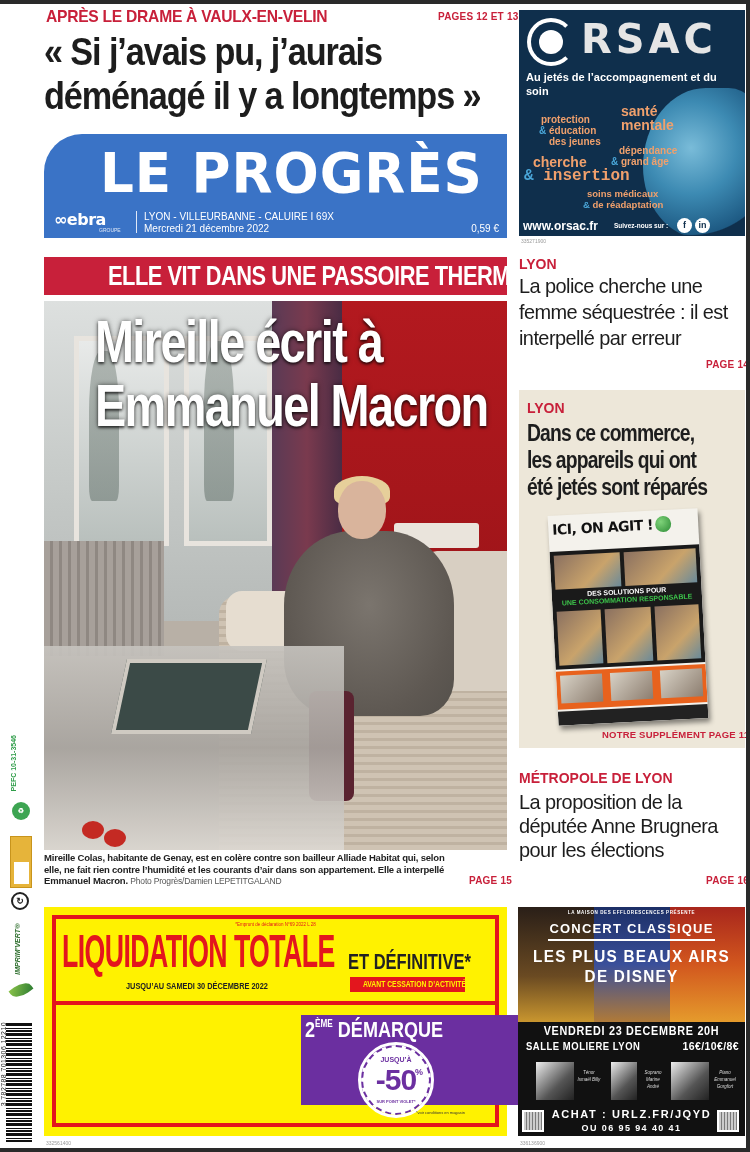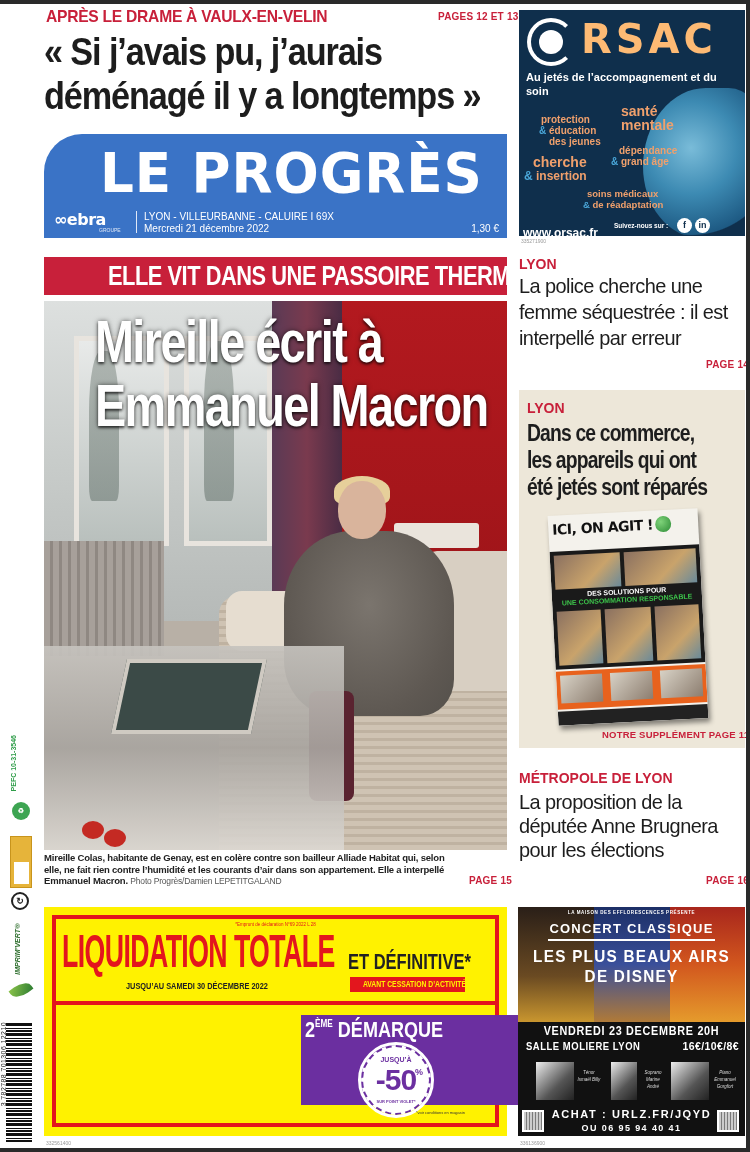--- a/index.html
+++ b/index.html
@@ -23,28 +23,28 @@
   .masthead { position:absolute; left:44px; top:134px; width:463px; height:104px; background:#3a73c6; border-top-left-radius:38px; overflow:hidden; }
   .mast-title { position:absolute; left:56px; top:6px; font-size:56px; font-weight:900; color:#fff; letter-spacing:1px; font-family:"DejaVu Sans", sans-serif; transform: scaleX(0.95); transform-origin:left; }
   .mast-logo { position:absolute; left:10px; top:76px; font-size:16px; font-weight:bold; color:#fff; font-family:"DejaVu Sans", sans-serif; letter-spacing:-0.5px; }
   .mast-logo-sub { position:absolute; left:55px; top:93px; font-size:5px; color:#dfe8f7; }
   .mast-divider { position:absolute; left:92px; top:77px; width:1px; height:22px; background:#dfe8f7; }
   .mast-edition { position:absolute; left:100px; top:77px; font-size:10px; color:#fff; line-height:12px; }
   .mast-price { position:absolute; right:8px; top:89px; font-size:10px; color:#fff; }
 
   
   .orsac { position:absolute; left:519px; top:10px; width:226px; height:226px; background:#0f2f4c; overflow:hidden; }
-  .orsac-logo { position:absolute; left:10px; top:6px; font-size:40px; font-weight:bold; color:#fdba74; letter-spacing:4px; font-family:"DejaVu Sans", sans-serif; }
+  .orsac-logo { position:absolute; left:10px; top:6px; font-size:40px; font-weight:bold; color:#e5e5e5; letter-spacing:4px; font-family:"DejaVu Sans", sans-serif; }
   .orsac-ring { position:absolute; left:8px; top:8px; width:48px; height:48px; border-radius:50%; border:4px solid #fff; border-right-color:transparent; }
   .orsac-ring-dot { position:absolute; left:20px; top:20px; width:24px; height:24px; border-radius:50%; background:#fff; }
   .orsac-tag { position:absolute; left:7px; top:60px; font-size:11px; font-weight:bold; color:#fff; line-height:14px; width:200px; }
   .orsac-face { position:absolute; right:-18px; top:78px; width:120px; height:150px; border-radius:55% 30% 30% 50%; background: radial-gradient(circle at 40% 40%, #7fc3e0 0%, #3f8fb8 40%, #1e5c86 75%, transparent 76%); opacity:0.95; }
   .orsac-item { position:absolute; color:#f0a06c; font-weight:bold; line-height:11px; }
   .orsac-amp { color:#4aa6d8; }
-  .orsac-url { position:absolute; left:4px; top:216px; font-size:12px; font-weight:bold; color:#fff; }
+  .orsac-url { position:absolute; left:4px; top:209px; font-size:12px; font-weight:bold; color:#fff; }
   .orsac-follow { position:absolute; left:95px; top:212px; font-size:6.5px; color:#fff; font-weight:bold; }
   .orsac-social { position:absolute; top:208px; width:15px; height:15px; border-radius:50%; background:#fff; color:#0f2f4c; font-size:9px; font-weight:bold; text-align:center; line-height:15px; }
   .ad-code { position:absolute; font-size:5px; color:#999; }
 
   
   .main-banner { position:absolute; left:44px; top:257px; width:463px; height:38px; background:#c8203a; color:#fff; font-weight:bold; font-size:28px; line-height:38px; text-align:center; letter-spacing:-0.6px; white-space:nowrap; overflow:hidden; }
   .main-banner span { display:inline-block; transform: scaleX(0.78); transform-origin:center; }
   .photo { position:absolute; left:44px; top:301px; width:463px; height:549px; overflow:hidden; background:#b8b0a6; }
   .ph-window { position:absolute; left:0; top:0; width:330px; height:320px; background: linear-gradient(180deg, #dde0df 0%, #c8ccca 50%, #b6bab8 100%); }
   .ph-pane { position:absolute; background: linear-gradient(180deg,#e8eae9,#b9c0bd); border:5px solid #e8e4de; }
@@ -166,39 +166,39 @@
     <div class="mast-title">LE PROGRÈS</div>
     <div class="mast-logo">
       <span>∞</span><span>ebra</span>
     </div>
     <div class="mast-logo-sub">GROUPE</div>
     <div class="mast-divider"></div>
     <div class="mast-edition">
       <div>LYON - VILLEURBANNE - CALUIRE I 69X</div>
       <div>Mercredi 21 décembre 2022</div>
     </div>
-    <div class="mast-price">1,30 €</div>
+    <div class="mast-price">0,59 €</div>
   </div>
 
   <div class="orsac">
     <div class="orsac-ring"></div>
     <div class="orsac-ring-dot"></div>
     <div class="orsac-logo" style="left:62px;">RSAC</div>
     <div class="orsac-tag">Au jetés de l’accompagnement et du soin</div>
     <div class="orsac-face"></div>
 
     <div class="orsac-item" style="left:22px;top:104px;font-size:10px;"><span>protection</span></div>
     <div class="orsac-item" style="left:20px;top:115px;font-size:10px;"><span class="orsac-amp">&amp;</span> <span>éducation</span></div>
     <div class="orsac-item" style="left:30px;top:126px;font-size:10px;"><span>des jeunes</span></div>
     <div class="orsac-item" style="left:102px;top:94px;font-size:14px;line-height:14px;"><span>santé</span></div>
     <div class="orsac-item" style="left:102px;top:108px;font-size:14px;line-height:14px;"><span>mentale</span></div>
     <div class="orsac-item" style="left:100px;top:135px;font-size:10px;"><span>dépendance</span></div>
     <div class="orsac-item" style="left:92px;top:146px;font-size:10px;"><span class="orsac-amp">&amp;</span> <span>grand âge</span></div>
     <div class="orsac-item" style="left:14px;top:145px;font-size:14px;line-height:14px;"><span>cherche</span></div>
-    <div class="orsac-item" style="left:5px;top:159px;font-size:12px;line-height:14px;"><span class="orsac-amp">&amp;</span> <span>insertion</span></div>
+    <div class="orsac-item" style="left:5px;top:159px;font-size:16px;line-height:14px;font-family:Liberation Mono, monospace;"><span class="orsac-amp">&amp;</span> <span>insertion</span></div>
     <div class="orsac-item" style="left:68px;top:178px;font-size:9.5px;"><span>soins médicaux</span></div>
     <div class="orsac-item" style="left:64px;top:189px;font-size:9.5px;"><span class="orsac-amp">&amp;</span> <span>de réadaptation</span></div>
 
     <div class="orsac-url">www.orsac.fr</div>
     <div class="orsac-follow">Suivez-nous sur :</div>
     <div class="orsac-social" style="left:158px;">f</div>
     <div class="orsac-social" style="left:176px;">in</div>
   </div>
   <div class="ad-code" style="left:521px;top:238px;">335271900</div>
 

